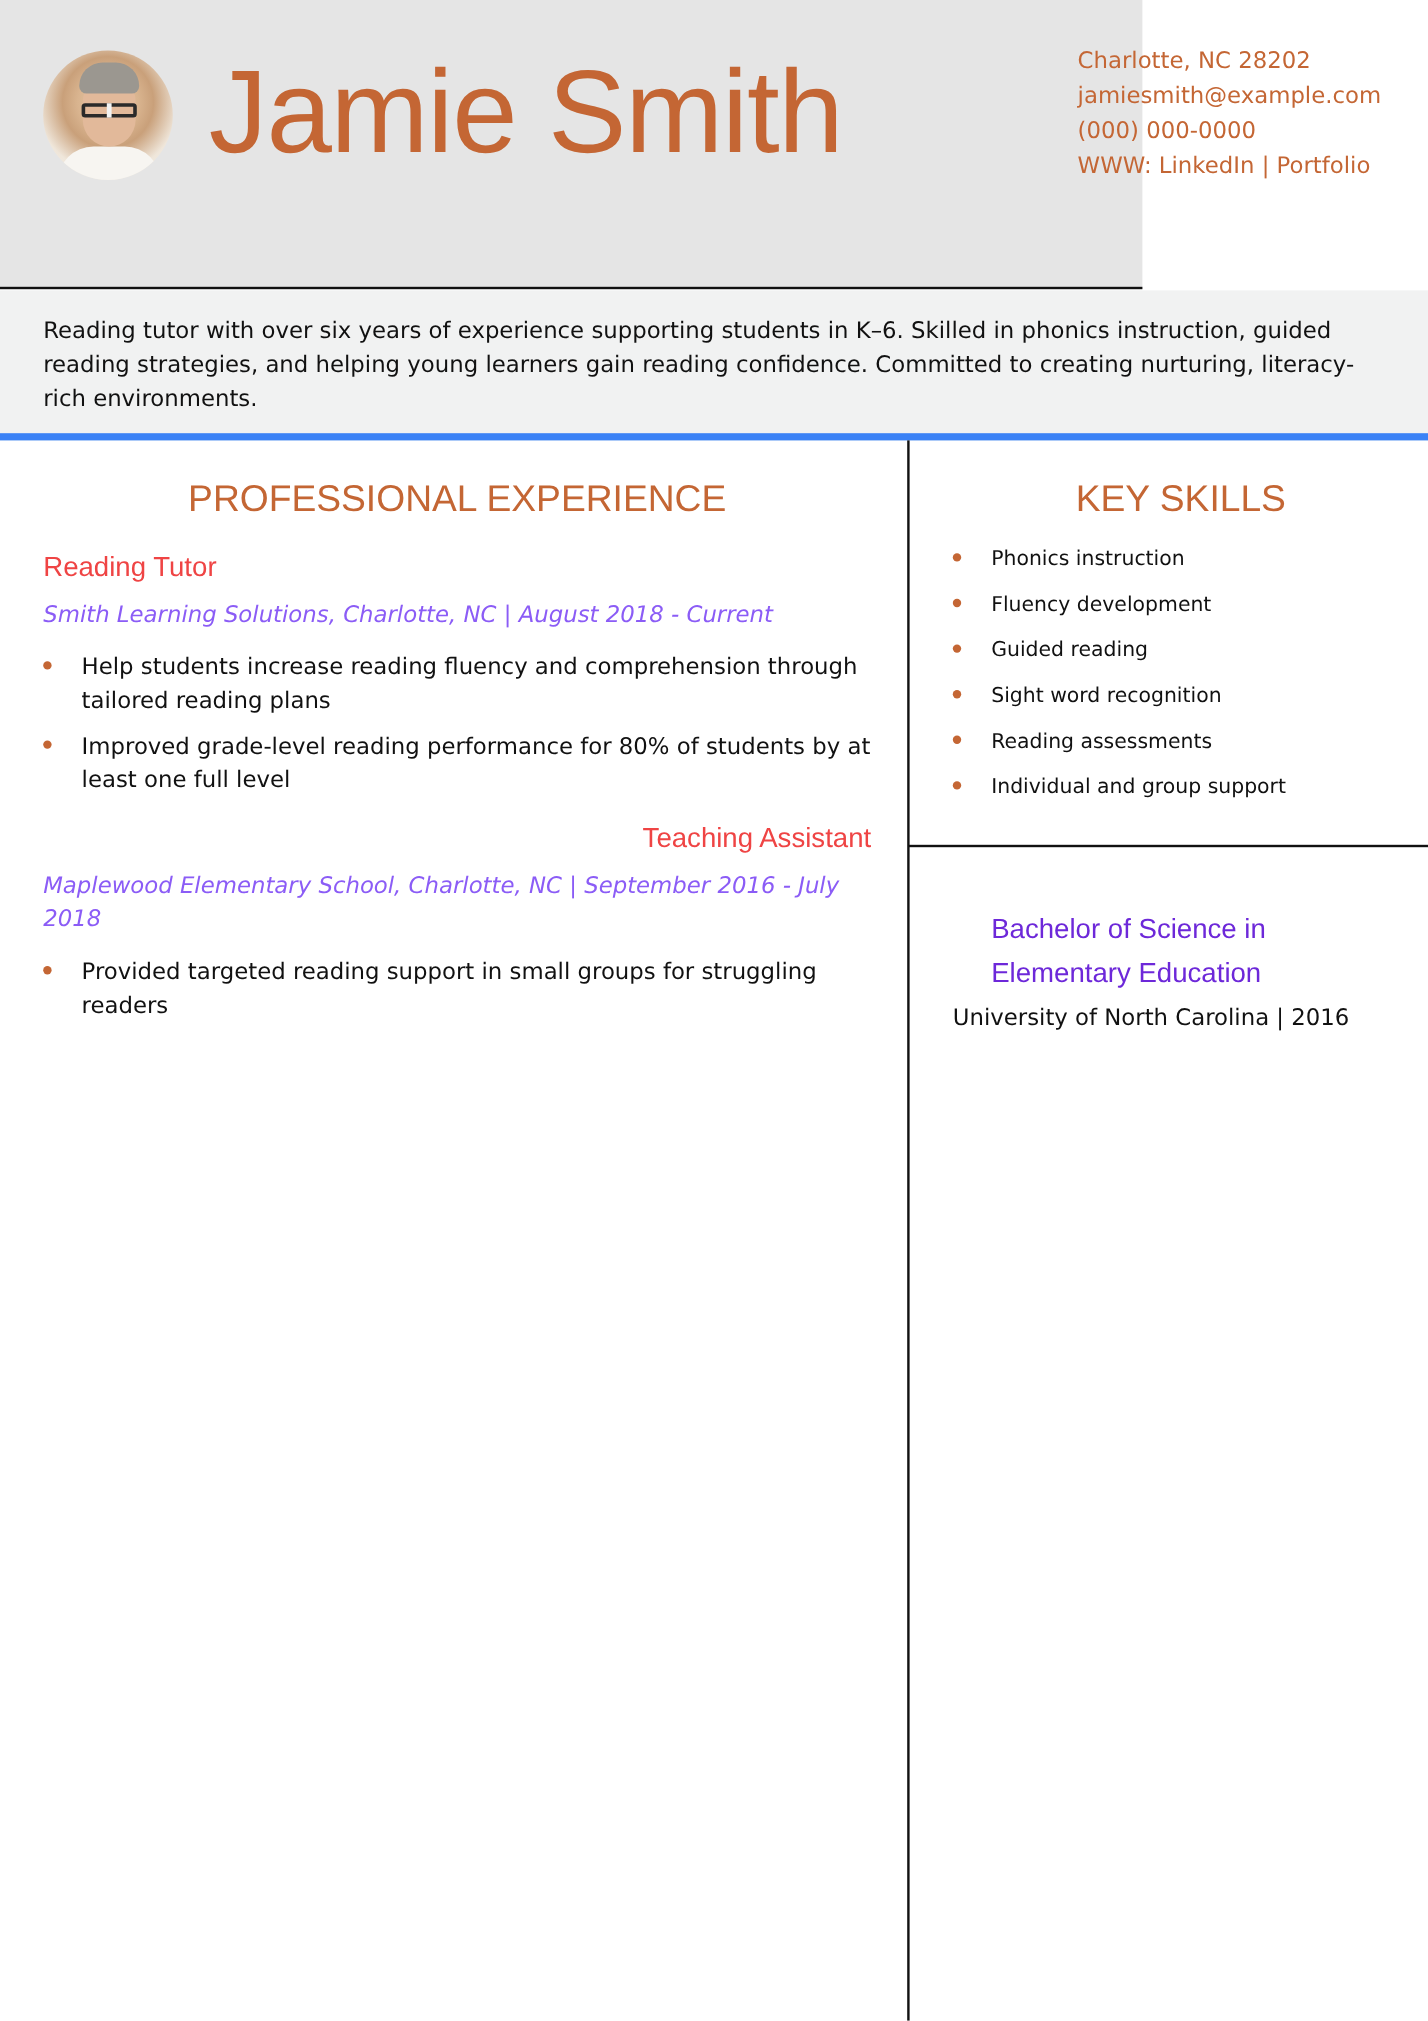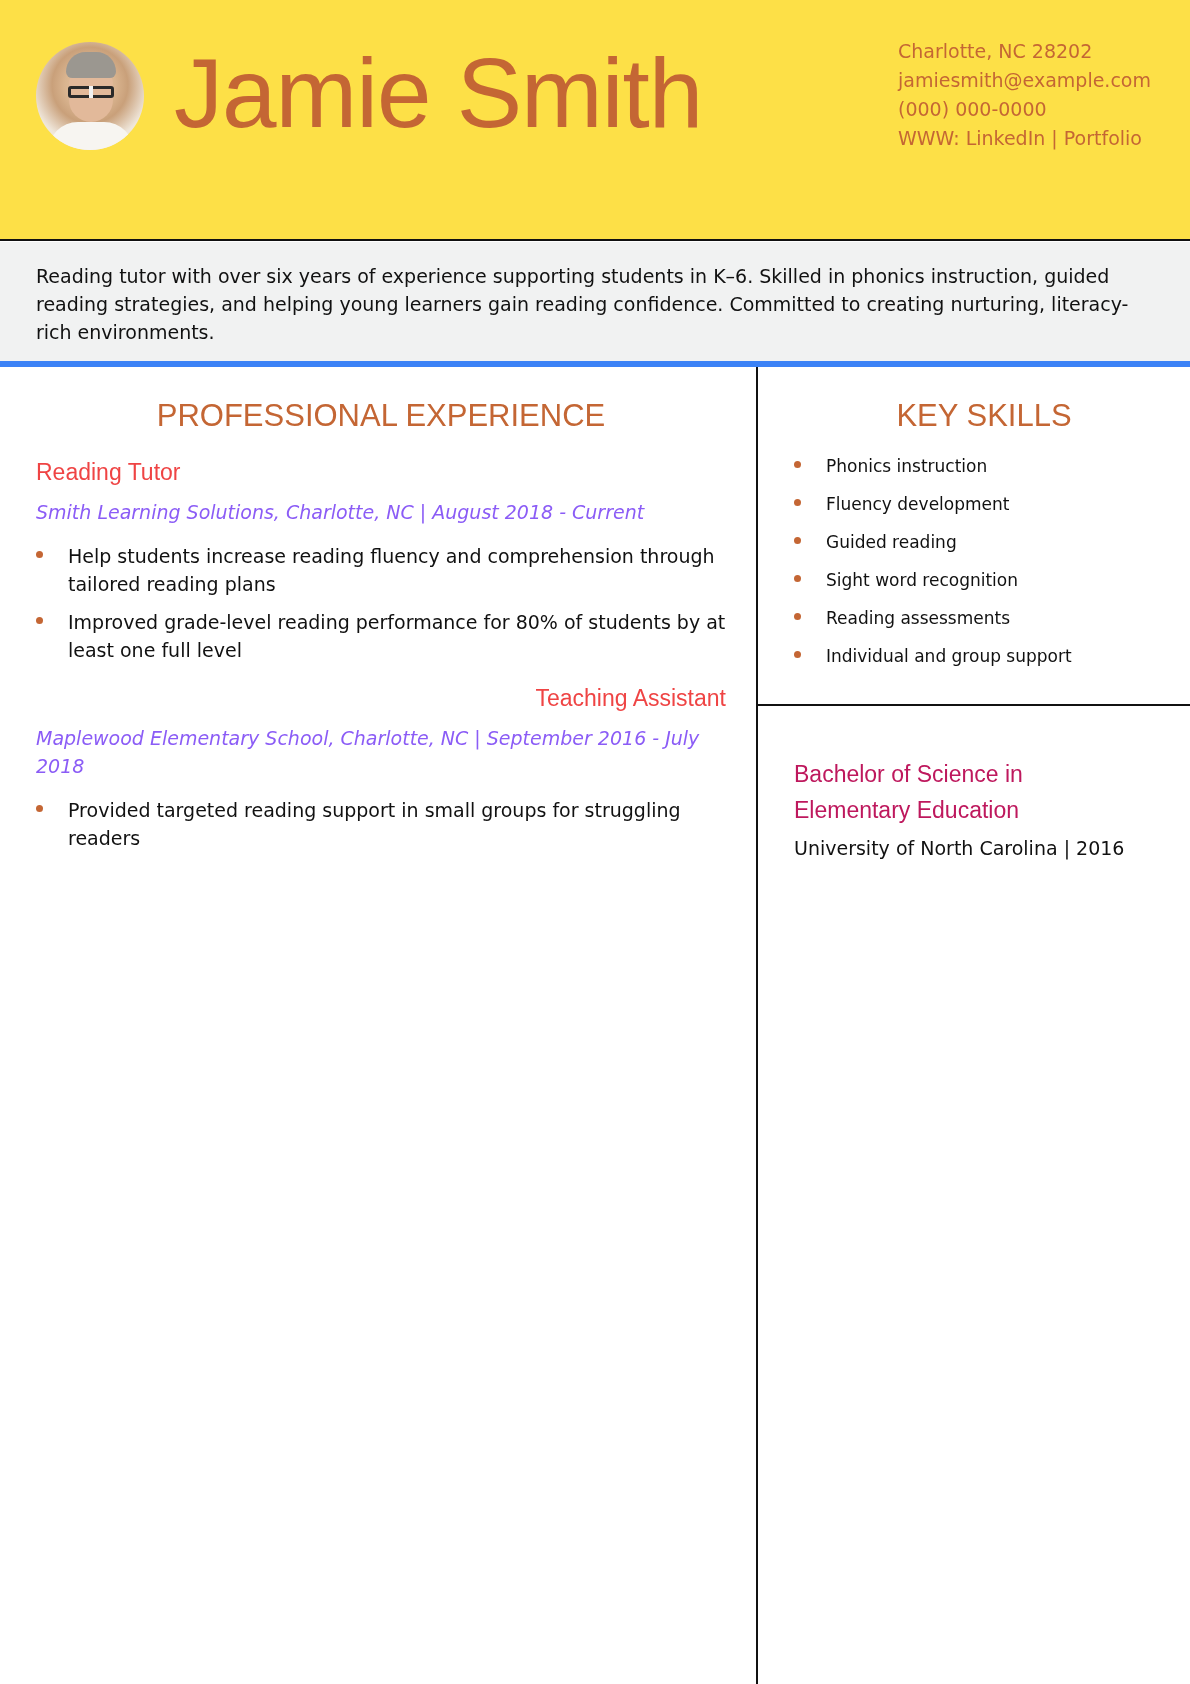--- a/index.html
+++ b/index.html
@@ -1,21 +1,21 @@
 <!DOCTYPE html>
 <html><head>
 <meta charset="utf-8">
 <style>
   * { margin: 0; padding: 0; box-sizing: border-box; }
   html, body { width: 1190px; height: 1684px; background: #ffffff; overflow: hidden; }
   body { position: relative; font-family: "DejaVu Sans", sans-serif; color: #111111; }
 
   .header {
-    position: absolute; left: 0; top: 0; width: 1190px; height: 241px;
-    background: #fde047; border-bottom: 2px solid #111111;
+    position: absolute; left: 0; top: 0; width: 952px; height: 241px;
+    background: #e5e5e5; border-bottom: 2px solid #111111;
   }
   .photo {
     position: absolute; left: 36px; top: 42px; width: 108px; height: 108px;
     border-radius: 50%; overflow: hidden;
     background: radial-gradient(circle at 50% 40%, #e8c9a8 0%, #d9b48f 30%, #c9a07a 45%, #efe6da 70%, #f6f3ee 100%);
   }
   .photo .hair { position: absolute; left: 30px; top: 10px; width: 50px; height: 26px; border-radius: 25px 25px 8px 8px; background: #9b9790; }
   .photo .face { position: absolute; left: 33px; top: 22px; width: 44px; height: 58px; border-radius: 22px 22px 24px 24px; background: #e2b99a; }
   .photo .glasses { position: absolute; left: 32px; top: 44px; width: 46px; height: 12px; border: 3px solid #2a2a2a; border-radius: 3px; }
   .photo .glasses::after { content: ""; position: absolute; left: 18px; top: -3px; width: 4px; height: 12px; background: #f1f2f2; }
@@ -57,21 +57,21 @@
   .bullets li { position: relative; padding-left: 32px; font-size: 19px; line-height: 28px; margin-bottom: 10px; }
   .bullets li .dot { position: absolute; left: 0px; top: 9px; width: 7px; height: 7px; border-radius: 50%; background: #c46634; }
   .job2 .job-title { margin-top: 20px; text-align: right; }
 
   .right-col { position: absolute; left: 794px; top: 398px; width: 380px; }
   .skills { list-style: none; margin-top: 18px; }
   .skills li { position: relative; padding-left: 32px; font-size: 17px; line-height: 28px; margin-bottom: 10px; white-space: nowrap; }
   .skills li .dot { position: absolute; left: 0px; top: 9px; width: 7px; height: 7px; border-radius: 50%; background: #c46634; }
 
   .edu-col { position: absolute; left: 794px; top: 736px; width: 380px; }
-  .degree { font-family: "Liberation Sans", sans-serif; font-size: 23px; line-height: 36px; color: #be185d; margin-top: 20px; width: 260px; }
+  .degree { font-family: "Liberation Sans", sans-serif; font-size: 23px; line-height: 36px; color: #6d28d9; margin-top: 20px; width: 260px; margin-left: 32px; }
   .school { font-size: 19px; line-height: 28px; margin-top: 6px; white-space: nowrap; }
 </style>
 </head>
 <body>
 
 <div class="header">
   <div class="photo">
     <div class="shirt"></div>
     <div class="face"></div>
     <div class="hair"></div>

